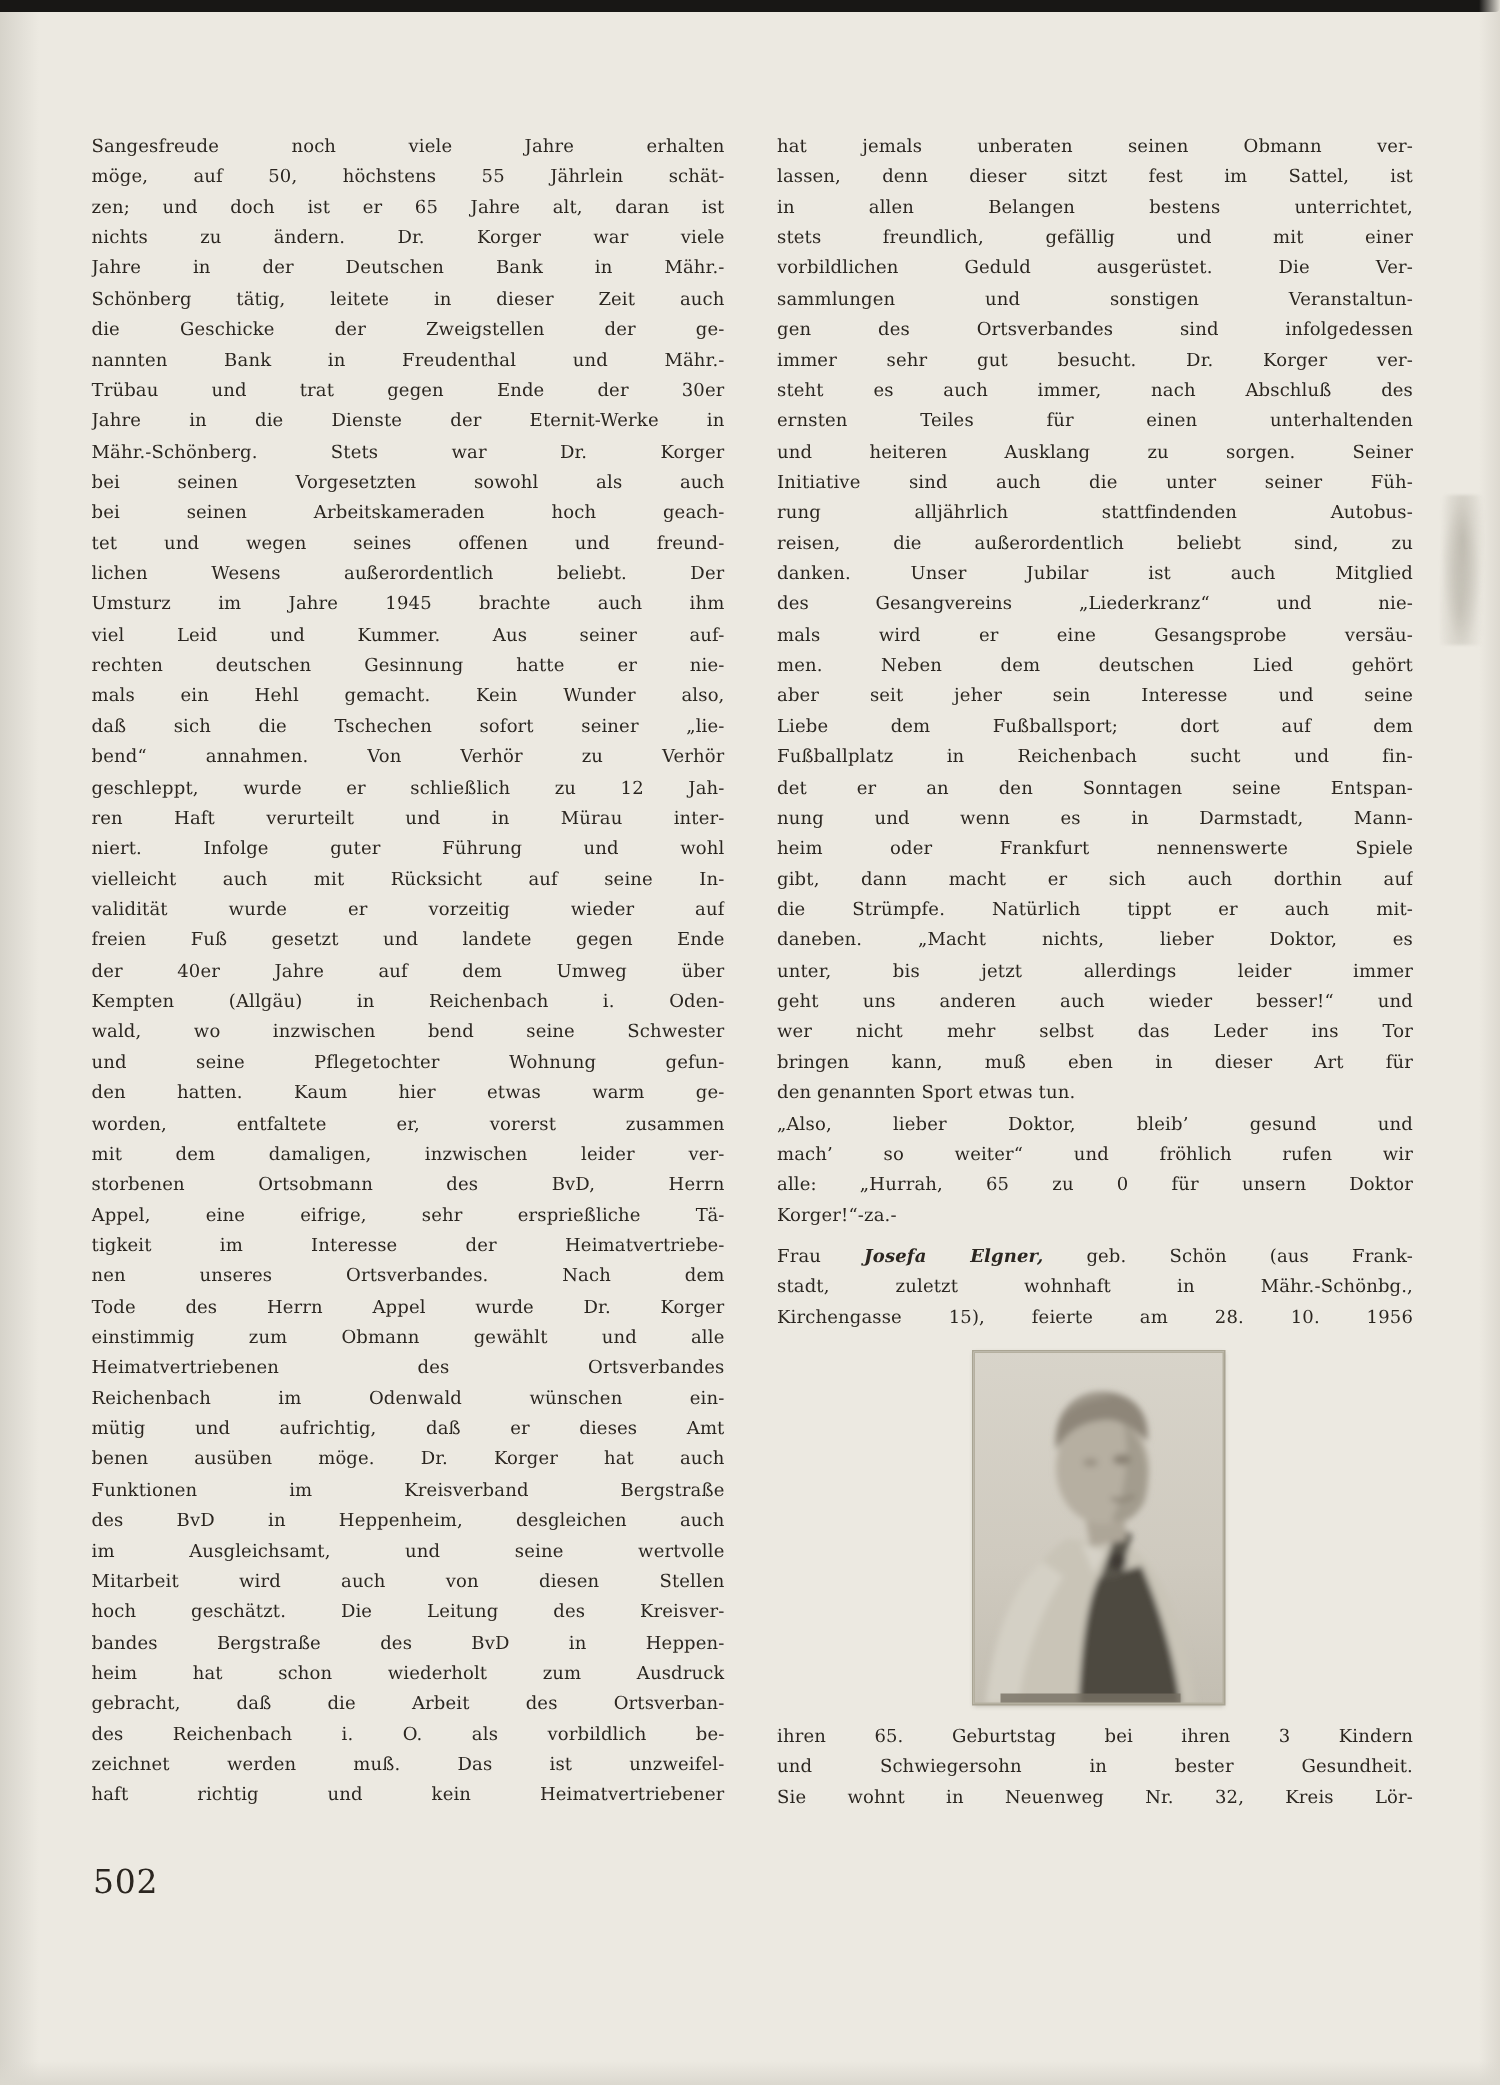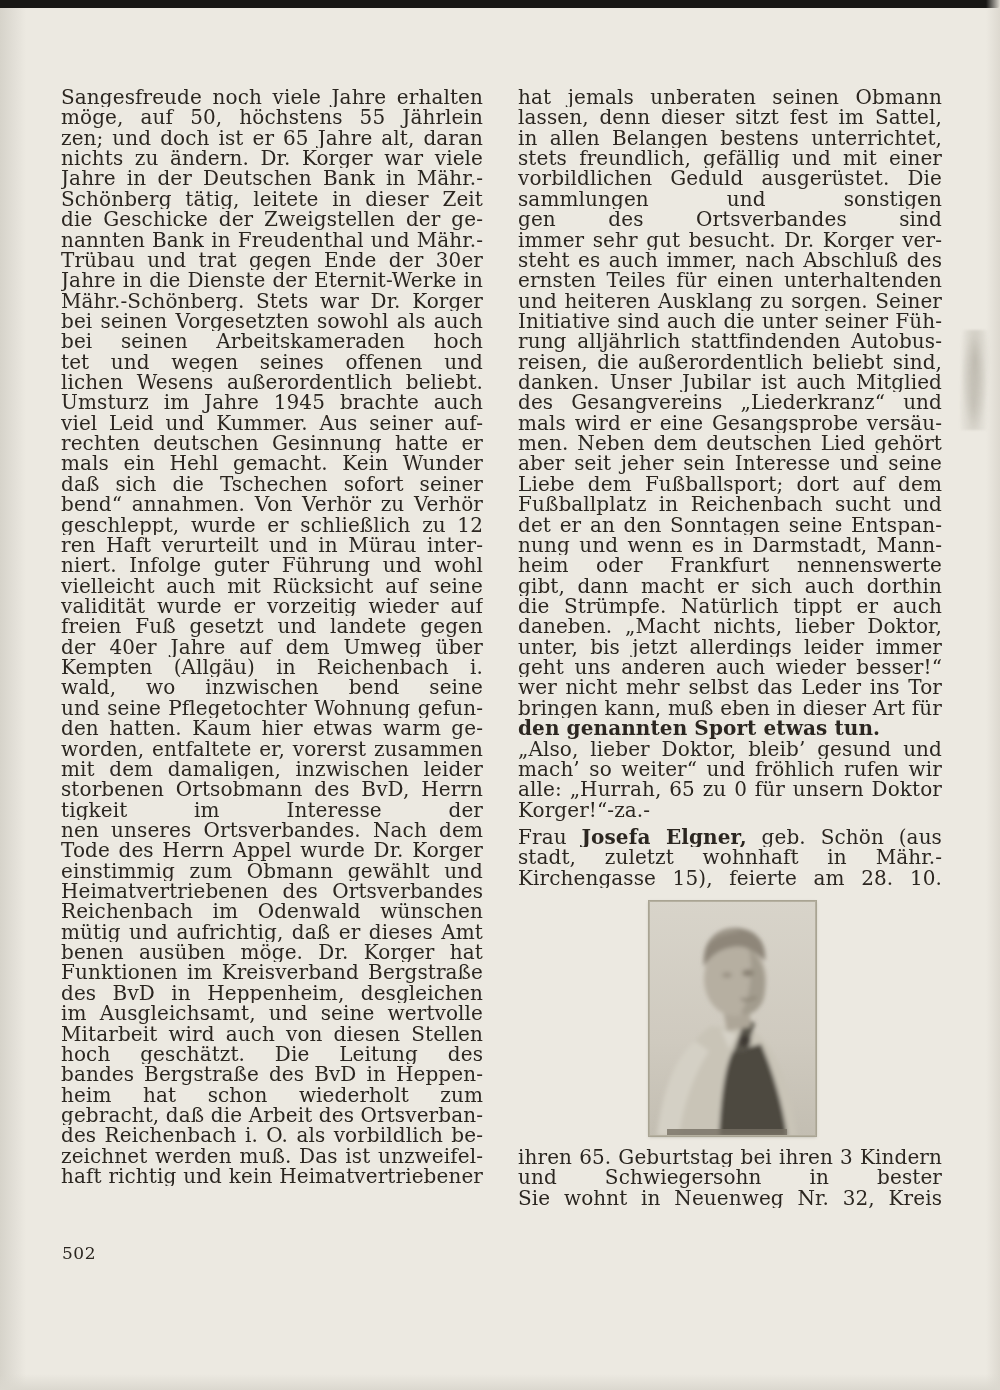--- a/index.html
+++ b/index.html
@@ -34,52 +34,52 @@
   }
   .scan-smudge {
     position: absolute; left: 960px; top: 330px; width: 30px; height: 100px;
     background: radial-gradient(ellipse at 50% 30%, rgba(150,145,132,0.45), rgba(150,145,132,0) 70%),
                 radial-gradient(ellipse at 45% 75%, rgba(150,145,132,0.35), rgba(150,145,132,0) 65%);
     filter: blur(1px);
   }
   
   .textcol {
     position: absolute; top: 87px;
-    font-size: 20px; line-height: 20.36px;
+    font-size: 12px; line-height: 20.36px;
     letter-spacing: 0.1px;
   }
   .col-left  { left: 61px;  width: 422px; }
   .col-right { left: 518px; width: 424px; }
   .line {
     text-align: justify;
     text-align-last: justify;
     height: 20.36px;
     overflow: hidden;
   }
-  .line.no-stretch { text-align-last: left; font-weight: bold; }
+  .line.no-stretch { text-align-last: left; }
   .sig-line {
     display: flex; justify-content: flex-start;
     height: 20.36px;
   }
-  .bold { font-weight: bold; }
+  .bold { font-weight: bold; font-style: italic; }
   .para-frau { margin-top: 7px; }
   
   .photo-frame {
     margin: 13px 0 0 131px;
     width: 167px; height: 235px;
     background: #d3cfc5;
     box-shadow: 0 0 0 1px #a9a493, 0 1px 3px rgba(90,85,70,0.35);
     position: relative; overflow: hidden;
   }
   .photo-frame svg { display: block; }
   .caption { margin-top: 11px; }
   
   .page-number {
     position: absolute; left: 62px; top: 1243px;
-    font-size: 17px; letter-spacing: 0.5px;
+    font-size: 22px; letter-spacing: 0.5px;
   }
 </style>
 </head>
 <body>
 
 <div class="scan-top-edge"></div>
 <div class="scan-top-corner"></div>
 <div class="scan-left-band"></div>
 <div class="scan-right-band"></div>
 <div class="scan-bottom-band"></div>
@@ -115,20 +115,21 @@
       <div class="line">validität wurde er vorzeitig wieder auf</div>
       <div class="line">freien Fuß gesetzt und landete gegen Ende</div>
       <div class="line">der 40er Jahre auf dem Umweg über</div>
       <div class="line">Kempten (Allgäu) in Reichenbach i. Oden-</div>
       <div class="line">wald, wo inzwischen bend seine Schwester</div>
       <div class="line">und seine Pflegetochter Wohnung gefun-</div>
       <div class="line">den hatten. Kaum hier etwas warm ge-</div>
       <div class="line">worden, entfaltete er, vorerst zusammen</div>
       <div class="line">mit dem damaligen, inzwischen leider ver-</div>
       <div class="line">storbenen Ortsobmann des BvD, Herrn</div>
+      <div class="line">Appel, eine eifrige, sehr ersprießliche Tä-</div>
       <div class="line">tigkeit im Interesse der Heimatvertriebe-</div>
       <div class="line">nen unseres Ortsverbandes. Nach dem</div>
       <div class="line">Tode des Herrn Appel wurde Dr. Korger</div>
       <div class="line">einstimmig zum Obmann gewählt und alle</div>
       <div class="line">Heimatvertriebenen des Ortsverbandes</div>
       <div class="line">Reichenbach im Odenwald wünschen ein-</div>
       <div class="line">mütig und aufrichtig, daß er dieses Amt</div>
       <div class="line">benen ausüben möge. Dr. Korger hat auch</div>
       <div class="line">Funktionen im Kreisverband Bergstraße</div>
       <div class="line">des BvD in Heppenheim, desgleichen auch</div>

